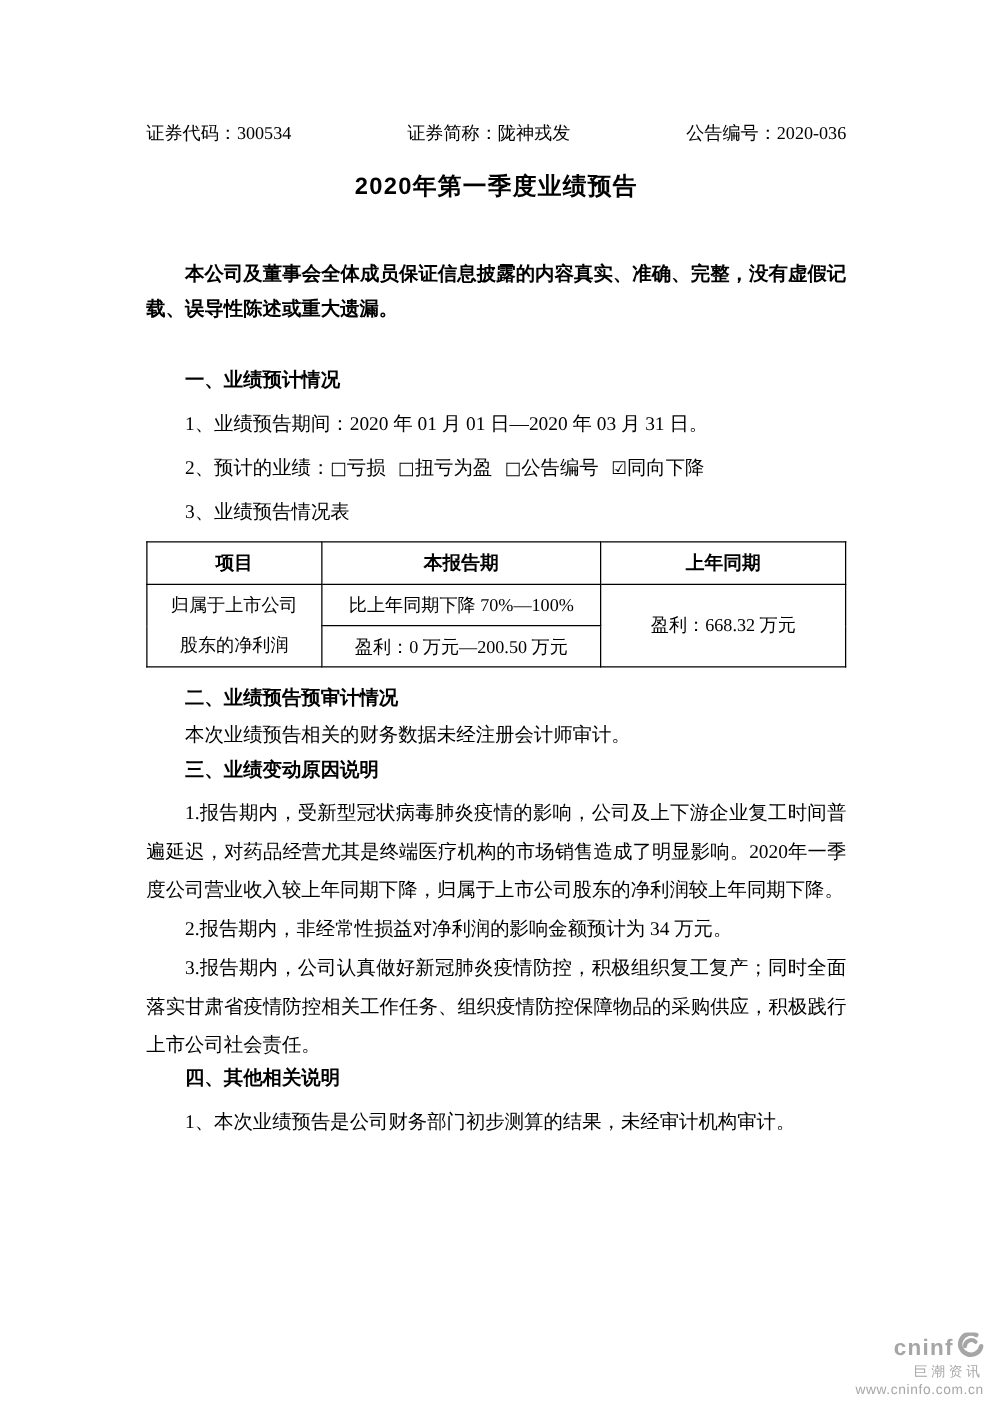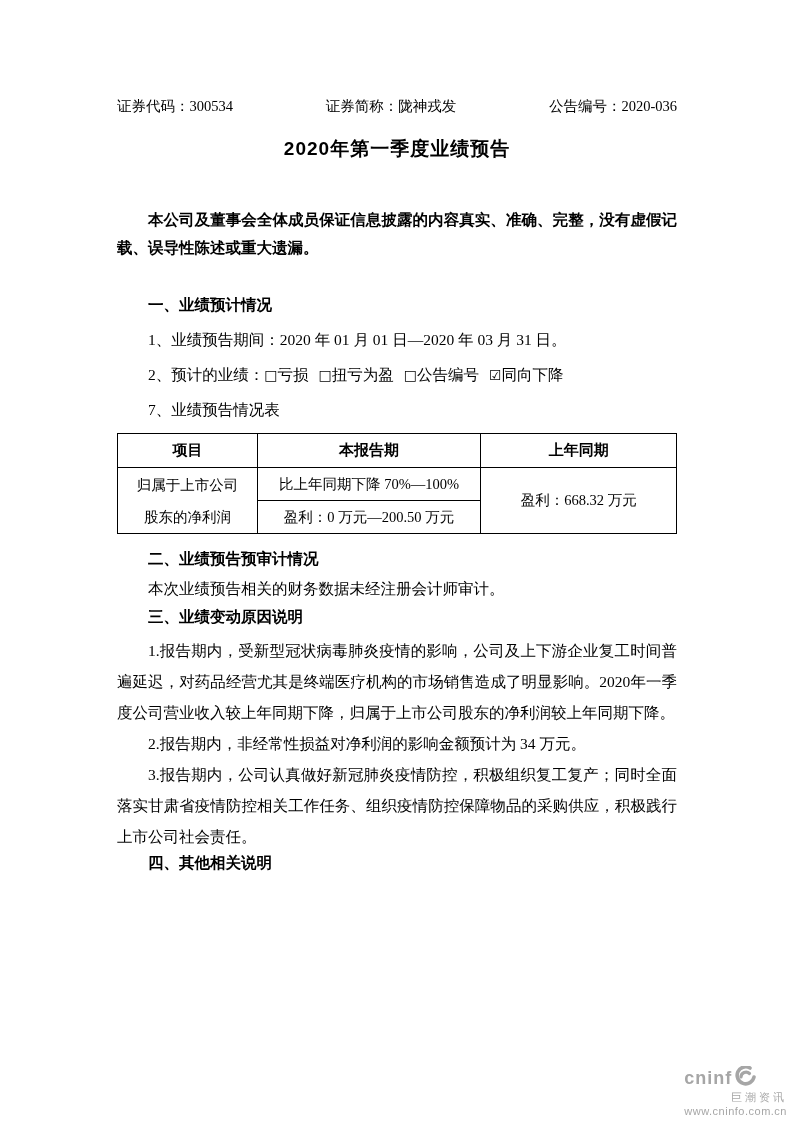--- a/index.html
+++ b/index.html
@@ -62,21 +62,21 @@
   }
   .body-para.tight{margin-top:0;}
   .sec4-heading{margin-top:0;}
   .last-item{margin:9px 0 0 0;font-size:15.5px;line-height:31px;text-indent:2em;}
 
   .cninfo-logo{
     position:absolute;right:6px;top:1066px;text-align:right;
     color:#a6a6a6;font-family:"Liberation Sans","DejaVu Sans",sans-serif;
     line-height:1.15;
   }
-  .cninfo-brand-row{display:flex;align-items:center;}
+  .cninfo-brand-row{display:flex;align-items:center;justify-content:flex-end;}
   .cninfo-brand{font-size:18px;font-weight:bold;letter-spacing:1px;}
   .cninfo-swirl{margin-left:2px;display:inline-block;}
   .cninfo-cn{font-size:11px;letter-spacing:3px;margin-top:1px;}
   .cninfo-url{font-size:11px;margin-top:1px;letter-spacing:0.5px;}
 </style>
 </head>
 <body>
 
 <div class="page">
   <div class="content">
@@ -90,21 +90,21 @@
     <h2 class="doc-subtitle">2020年第一季度业绩预告</h2>
 
     <p class="disclaimer">本公司及董事会全体成员保证信息披露的内容真实、准确、完整，没有虚假记载、误导性陈述或重大遗漏。</p>
 
     <h3 class="sec-heading sec1-heading">一、业绩预计情况</h3>
 
     <p class="item item-first">1、业绩预告期间：2020 年 01 月 01 日—2020 年 03 月 31 日。</p>
 
     <p class="item"><span>2、预计的业绩：</span><span class="opt"><span class="box">□</span><span>亏损</span></span><span class="opt"><span class="box">□</span><span>扭亏为盈</span></span><span class="opt"><span class="box">□</span><span>公告编号</span></span><span class="opt"><span class="box">☑</span><span>同向下降</span></span></p>
 
-    <p class="item">7、业绩预告情况表</p>
+    <p class="item">3、业绩预告情况表</p>
 
     <table class="forecast">
       <colgroup>
           <col class="col1">
           <col class="col2">
           <col class="col3">
         </colgroup>
       <tbody>
           <tr>
         <th>项目</th>
@@ -125,20 +125,21 @@
 
     <h3 class="sec-heading sec2-heading">二、业绩预告预审计情况</h3>
     <p class="plain-line">本次业绩预告相关的财务数据未经注册会计师审计。</p>
 
     <h3 class="sec-heading sec3-heading">三、业绩变动原因说明</h3>
     <p class="body-para">1.报告期内，受新型冠状病毒肺炎疫情的影响，公司及上下游企业复工时间普遍延迟，对药品经营尤其是终端医疗机构的市场销售造成了明显影响。2020年一季度公司营业收入较上年同期下降，归属于上市公司股东的净利润较上年同期下降。</p>
     <p class="body-para tight">2.报告期内，非经常性损益对净利润的影响金额预计为 34 万元。</p>
     <p class="body-para tight">3.报告期内，公司认真做好新冠肺炎疫情防控，积极组织复工复产；同时全面落实甘肃省疫情防控相关工作任务、组织疫情防控保障物品的采购供应，积极践行上市公司社会责任。</p>
 
     <h3 class="sec-heading sec4-heading">四、其他相关说明</h3>
+    <p class="last-item">1、本次业绩预告是公司财务部门初步测算的结果，未经审计机构审计。</p>
 
   </div>
 
   <div class="cninfo-logo">
     <div class="cninfo-brand-row">
       <span class="cninfo-brand">cninf</span>
       <span class="cninfo-swirl">
         <svg width="22" height="20" viewBox="0 0 22 20">
           <path d="M16 2 A 8.5 8.5 0 1 0 20 11" fill="none" stroke="#a6a6a6" stroke-width="3.6" stroke-linecap="round"></path>
           <path d="M7 11 A 5 5 0 0 1 15.5 7.5" fill="none" stroke="#a6a6a6" stroke-width="3.2" stroke-linecap="round"></path>

